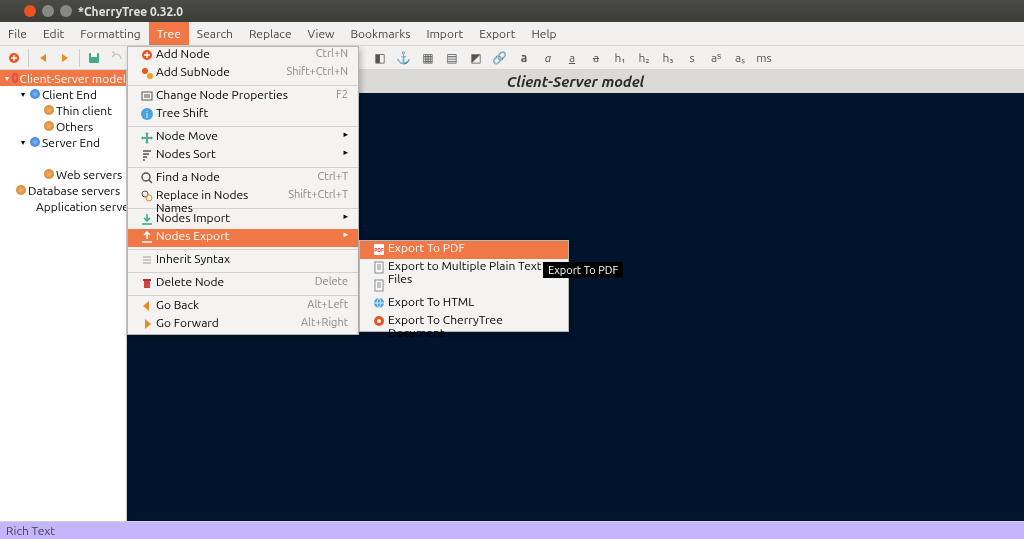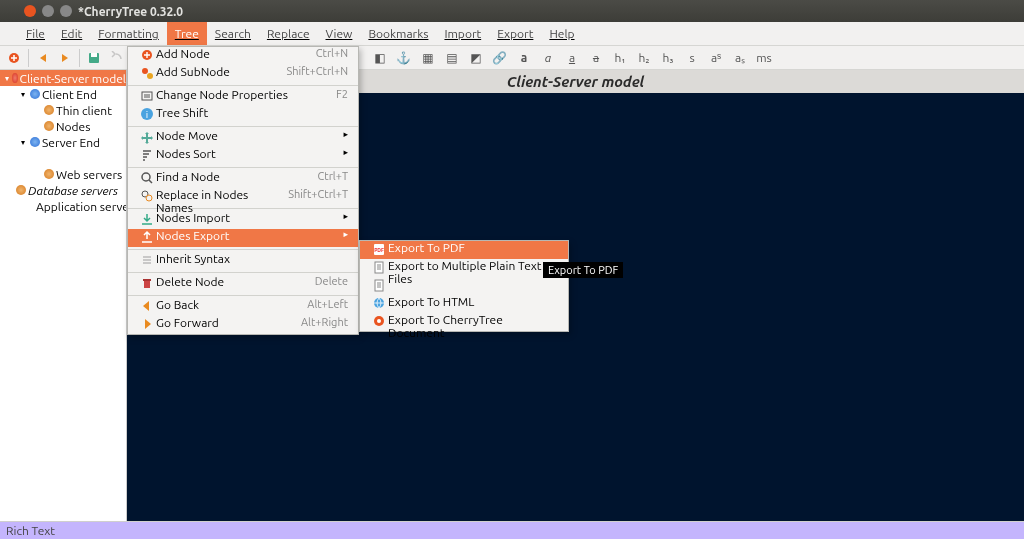--- a/index.html
+++ b/index.html
@@ -6,21 +6,21 @@
 body { width: 1024px; height: 539px; background: #f2f1f0; display: flex; flex-direction: column; font-size: 12px; overflow: hidden; }
 
 
 .titlebar { height: 22px; background: linear-gradient(#4b4b46, #3d3d38); display: flex; align-items: center; padding: 0 24px; color: #e3e3e0; font-size: 12px; font-weight: bold; }
 .win-btn { width: 12px; height: 12px; border-radius: 50%; margin-right: 6px; display: inline-block; }
 .close-b { background: #e95420; }
 .min-b { background: #888; }
 .max-b { background: #888; }
 
 
-.menubar { height: 24px; background: #f2f1f0; border-bottom: 1px solid #d6d6d3; display: flex; align-items: stretch; padding: 0 18px; text-decoration: underline; }
+.menubar { height: 24px; background: #f2f1f0; border-bottom: 1px solid #d6d6d3; display: flex; align-items: stretch; padding: 0 0; }
 .menubar .mi { padding: 0 8px; display: flex; align-items: center; color: #444; cursor: pointer; }
 .menubar .mi.open { background: #f07746; color: #fff; }
 
 
 .toolbar { height: 24px; background: #f2f1f0; border-bottom: 1px solid #d6d6d3; display: flex; align-items: center; padding: 0 4px; gap: 2px; }
 .tb-btn { width: 20px; height: 20px; display: flex; align-items: center; justify-content: center; color: #555; cursor: pointer; }
 .tb-sep { width: 1px; height: 18px; background: #ccc; margin: 0 2px; }
 
 
 .main { flex: 1; display: flex; min-height: 0; }
@@ -143,33 +143,33 @@
         <span> Client End</span>
       </div>
       <div class="tree-row" style="padding-left: 32px;">
         <span class="tri"></span>
         <span class="dot orn"></span>
         <span> Thin client</span>
       </div>
       <div class="tree-row" style="padding-left: 32px;">
         <span class="tri"></span>
         <span class="dot orn"></span>
-        <span> Nodes</span>
+        <span> Others</span>
       </div>
       <div class="tree-row" style="padding-left: 18px;">
         <span class="tri">▾</span>
         <span class="dot blue"></span>
         <span> Server End</span>
       </div>
       <div class="tree-row" style="padding-left: 32px; margin-top: 16px;">
         <span class="tri"></span>
         <span class="dot orn"></span>
         <span> Web servers</span>
       </div>
-      <div class="tree-row" style=" font-style: italic;">
+      <div class="tree-row" style="">
         <span class="tri"></span>
         <span class="dot orn"></span>
         <span> Database servers</span>
       </div>
       <div class="tree-row" style="padding-left: 32px;">
         <span class="tri"></span>
         <span class="dot orn"></span>
         <span> Application servers</span>
       </div>
     </div>

